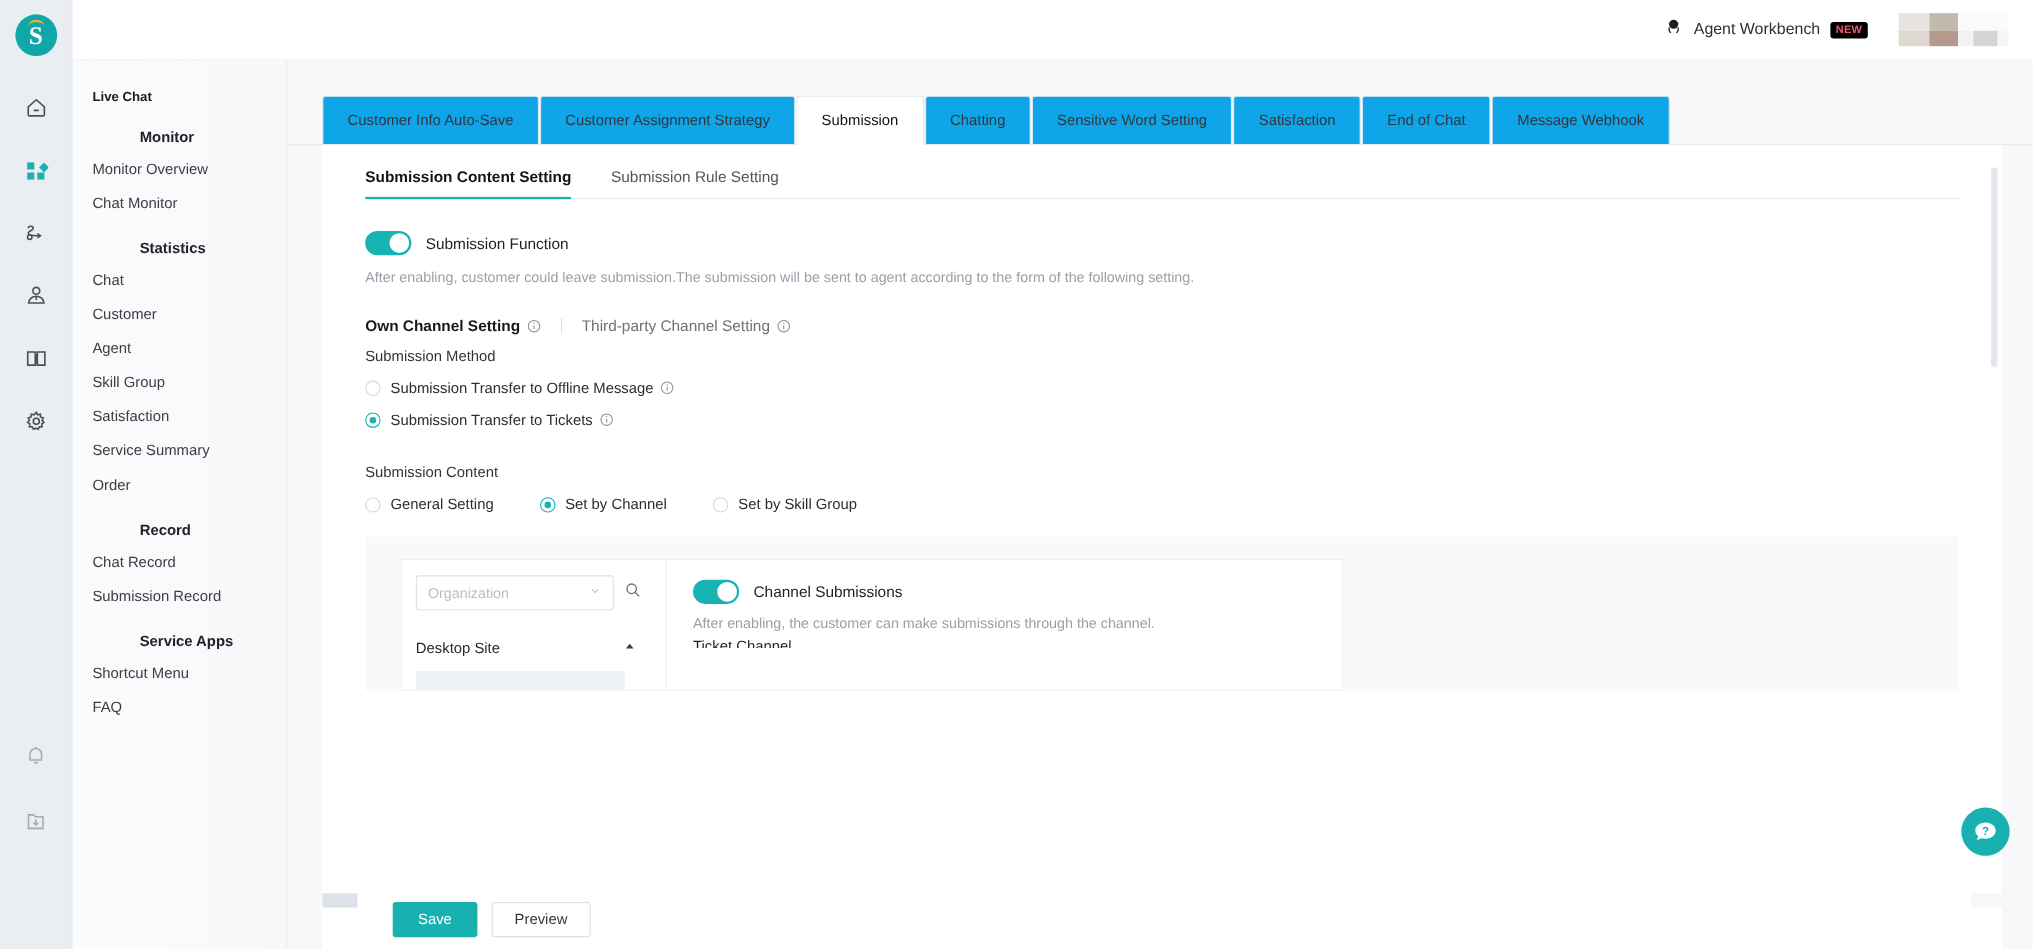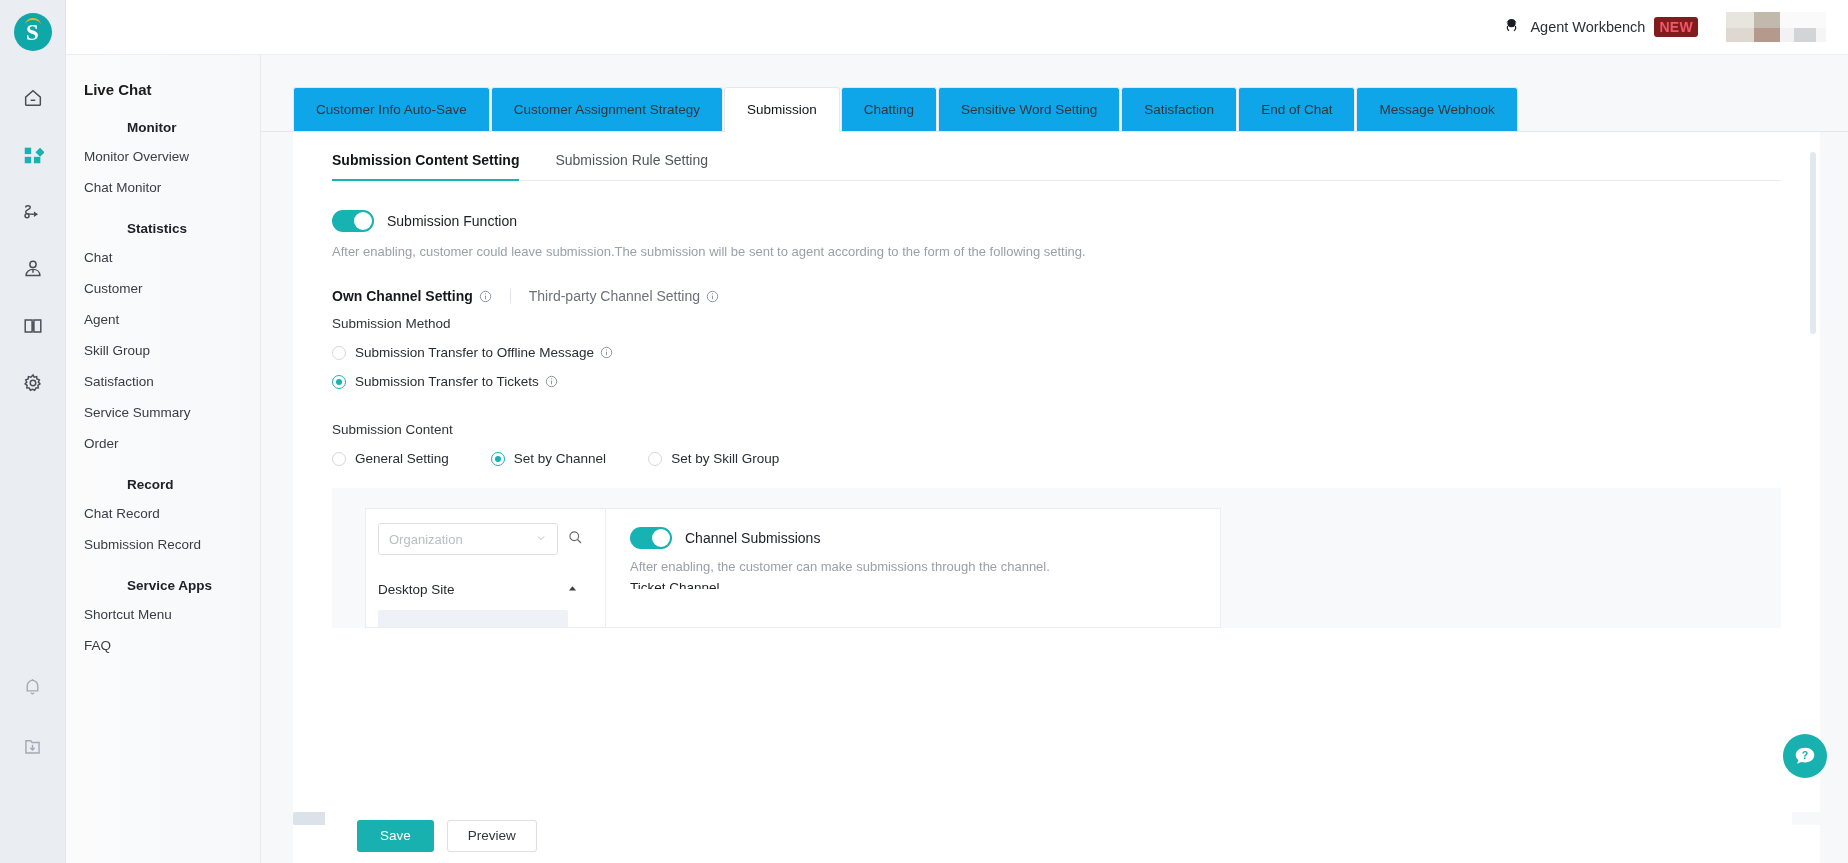--- a/index.html
+++ b/index.html
@@ -34,37 +34,37 @@
   .rail-bottom { margin-top: auto; display: flex; flex-direction: column;
                  align-items: center; gap: 26px; padding-bottom: 100px; }
 
   
   .nav {
     position: absolute; left: 66px; top: 55px; width: 195px; height: 808px;
     background: linear-gradient(to right,#fbfbfc,#f6f8fa);
     border-right: 1px solid #e6e9ed;
     padding: 26px 0 0 18px; overflow: hidden;
   }
-  .nav-title { font-size: 15px; font-weight: bold; color: #1b1b1b; margin-bottom: 22px; }
+  .nav-title { font-size: 12px; font-weight: bold; color: #1b1b1b; margin-bottom: 22px; }
   .nav-group { font-size: 13.5px; font-weight: bold; color: #20222a;
                margin: 18px 0 6px 0; padding-left: 43px; }
   .nav-group:first-of-type { margin-top: 0; }
   .nav-item { font-size: 13.5px; color: #3a3d45; padding: 8px 0 8px 0; cursor: pointer; }
 
   
   .header {
     position: absolute; left: 66px; top: 0; right: 0; height: 55px;
     background: #fff; border-bottom: 1px solid #eceff2;
     display: flex; align-items: center; justify-content: flex-end;
     padding-right: 22px; gap: 10px;
   }
   .hdr-agent { display: flex; align-items: center; gap: 9px; cursor: pointer; }
   .hdr-agent-label { font-size: 14.5px; color: #2c2f36; }
   .badge-new {
-    font-size: 14px; font-weight: bold; color: #f3566b; background: #7f1d1d;
+    font-size: 10px; font-weight: bold; color: #f3566b; background: #000000;
     padding: 2px 5px; border-radius: 3px; letter-spacing: .3px;
   }
   .hdr-blur { width: 100px; height: 30px; margin-left: 18px; position: relative; }
   .hdr-blur span { position: absolute; display: block; }
 
   
   .main {
     position: absolute; left: 261px; top: 55px; right: 0; bottom: 0;
     background: #f7f8fa; overflow: hidden;
   }

